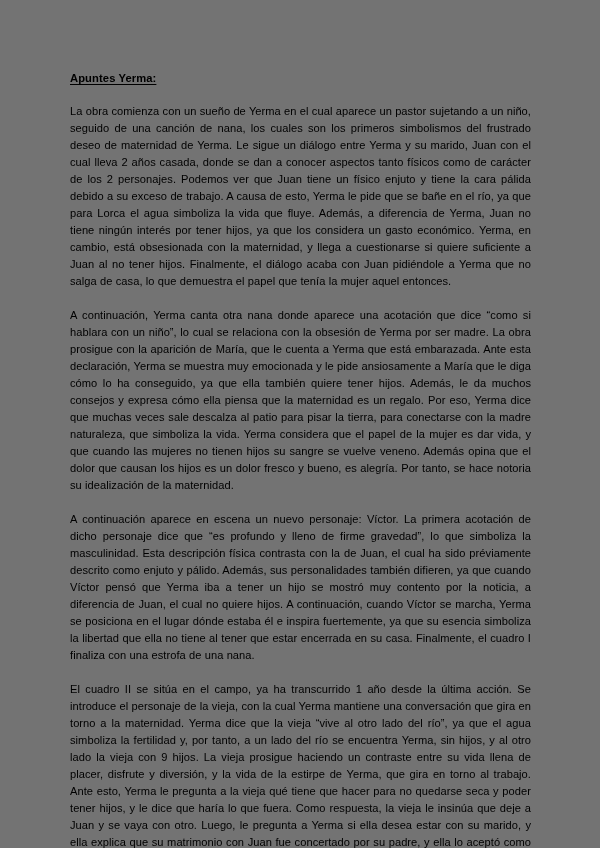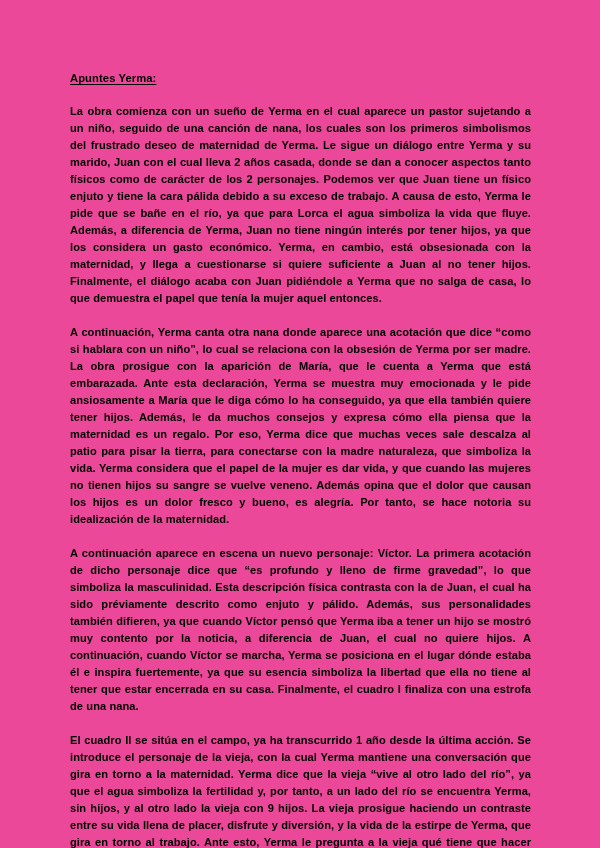--- a/index.html
+++ b/index.html
@@ -14,42 +14,41 @@
     overflow: hidden;
     font-family: "Liberation Sans", sans-serif;
     color: #000000;
     -webkit-font-smoothing: antialiased;
   }
   .page {
     position: relative;
     box-sizing: border-box;
     width: 600px;
     height: 848px;
-    background: #ec4899;
+    background: #737373;
     padding: 70px 69px 0 70px;
   }
   .doc-title {
     font-size: 11.2px;
     font-weight: bold;
     text-decoration: underline;
     text-underline-offset: 2px;
     line-height: 17px;
     margin: 0 0 10px 0;
     letter-spacing: 0.1px;
   }
   .body-copy {
     font-size: 11.1px;
     line-height: 17px;
     text-align: justify;
     text-justify: inter-word;
     margin: 16px 0 17px 0;
     letter-spacing: 0.005em;
     word-spacing: 0.01em;
     hyphens: none;
-    font-weight: bold;
   }
   .body-copy:last-child {
     margin-bottom: 0;
   }
 </style>
 </head>
 <body>
 
 <div class="page">
 

